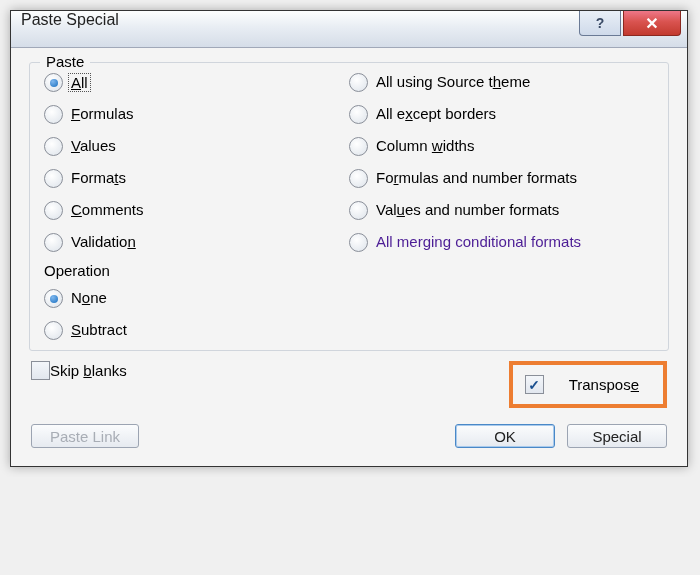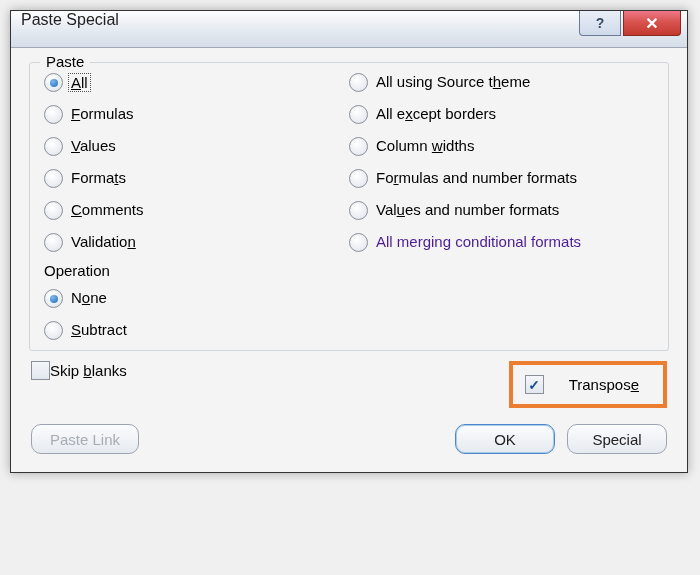--- a/index.html
+++ b/index.html
@@ -21,21 +21,21 @@
 .radio.checked::after{content:"";width:8px;height:8px;border-radius:50%;background:radial-gradient(circle at 35% 30%,#7fb8ef,#1a6fbf)}
 .opt-label u{text-decoration:underline}
 .opt.disabled .opt-label{color:#4c1d95}
 .opt.focused .opt-label{border:1px dotted #555;padding:0 2px;margin-left:-3px}
 .bottom-row{display:flex;align-items:flex-start;padding:0 2px}
 .chk-wrap{display:flex;align-items:center;flex:1}
 .chk{width:17px;height:17px;border:1px solid #8a8f99;background:linear-gradient(#f3f6fa,#e2e7ef);display:inline-flex;align-items:center;justify-content:center;flex-shrink:0}
 .chk.checked::after{content:"✓";color:#1a4f8f;font-size:14px;font-weight:bold;line-height:1}
 .transpose-box{border:4px solid #ed7d31;padding:10px 24px 10px 12px;display:flex;align-items:center;gap:25px;margin-left:20px}
 .footer{display:flex;align-items:center;padding:16px 2px 4px 2px;gap:12px}
-.btn{height:30px;border:1px solid #9ca4b2;background:linear-gradient(#fbfcfd,#e6eaf0);border-radius:10px;padding:0 18px;font-size:15px;font-family:inherit;color:#222;min-width:100px}
+.btn{height:24px;border:1px solid #9ca4b2;background:linear-gradient(#fbfcfd,#e6eaf0);border-radius:3px;padding:0 18px;font-size:15px;font-family:inherit;color:#222;min-width:100px}
 .btn.disabled{color:#a8adb5}
 .btn.primary{border-color:#4a88c7;box-shadow:0 0 0 1px #a8caec inset}
 .spacer{flex:1}
 .watermark{position:absolute;left:50%;top:50%;transform:translate(-50%,-70%);opacity:.15;pointer-events:none;font-size:34px;font-weight:bold;color:#222;display:flex;align-items:center;gap:6px;letter-spacing:2px}
 .wm-logo{width:48px;height:48px;border-radius:50%;border:3px solid #333;position:relative}
 </style>
 </head>
 <body>
 
 <div class="dialog">

